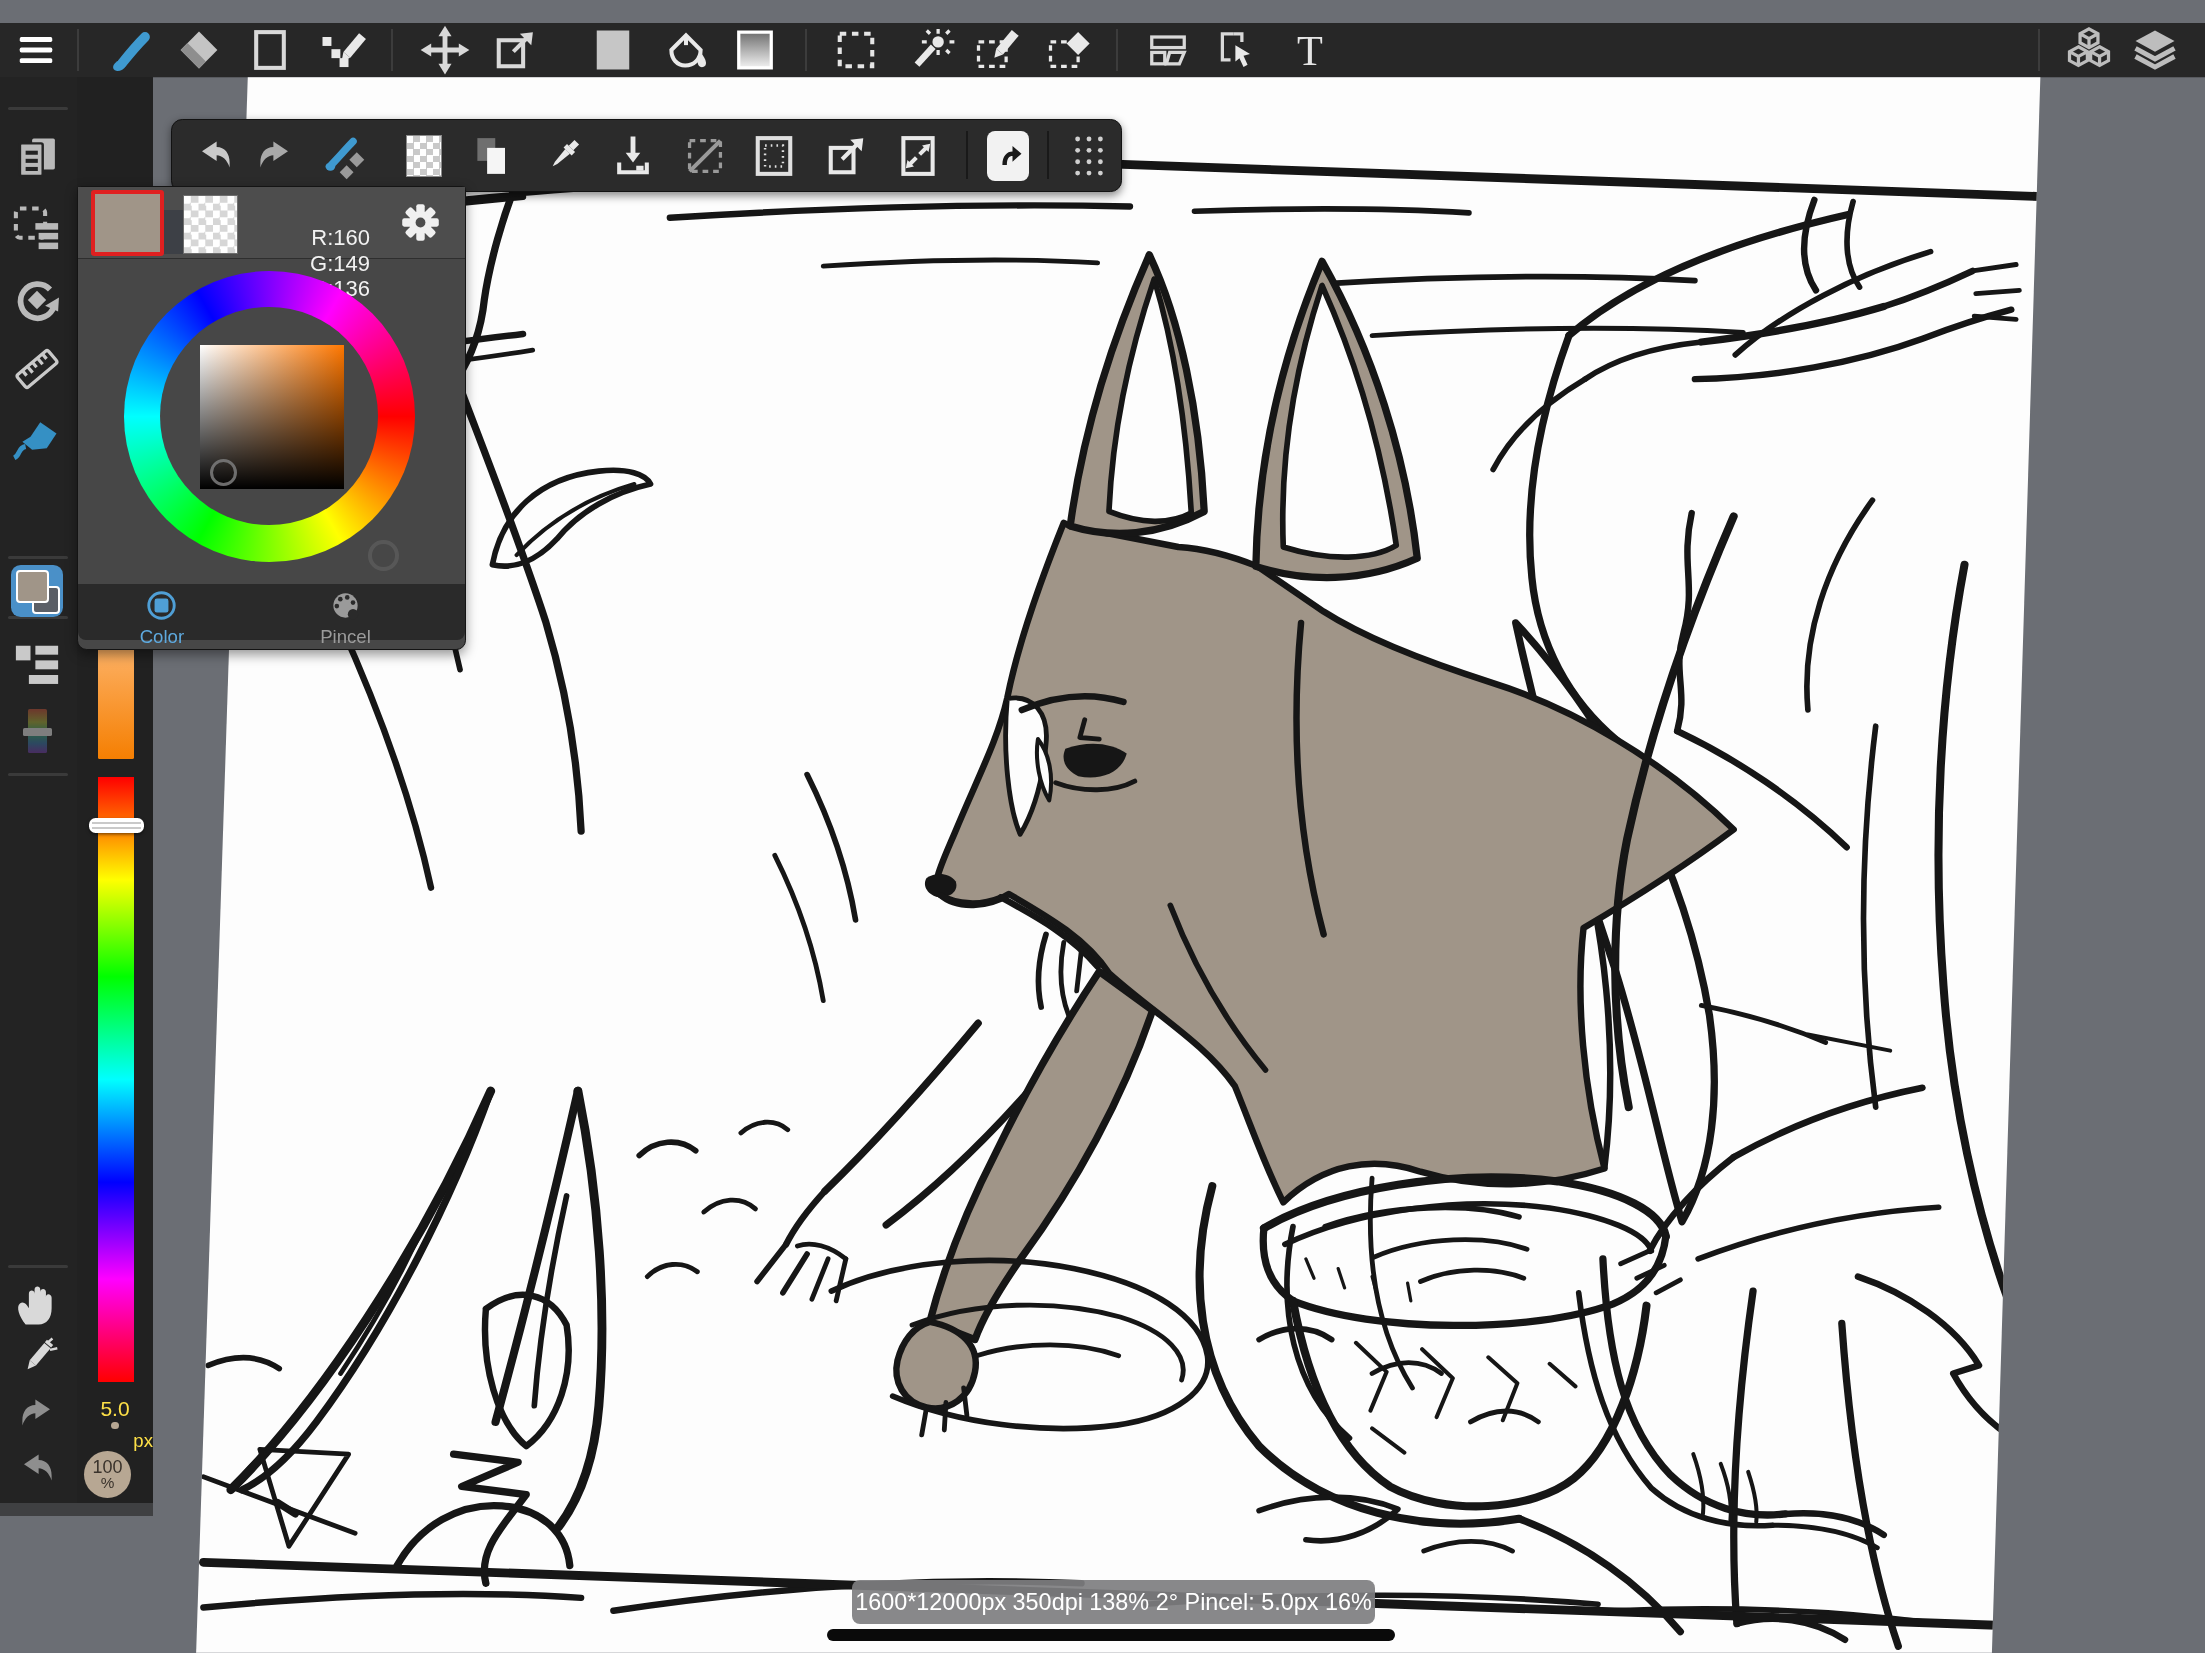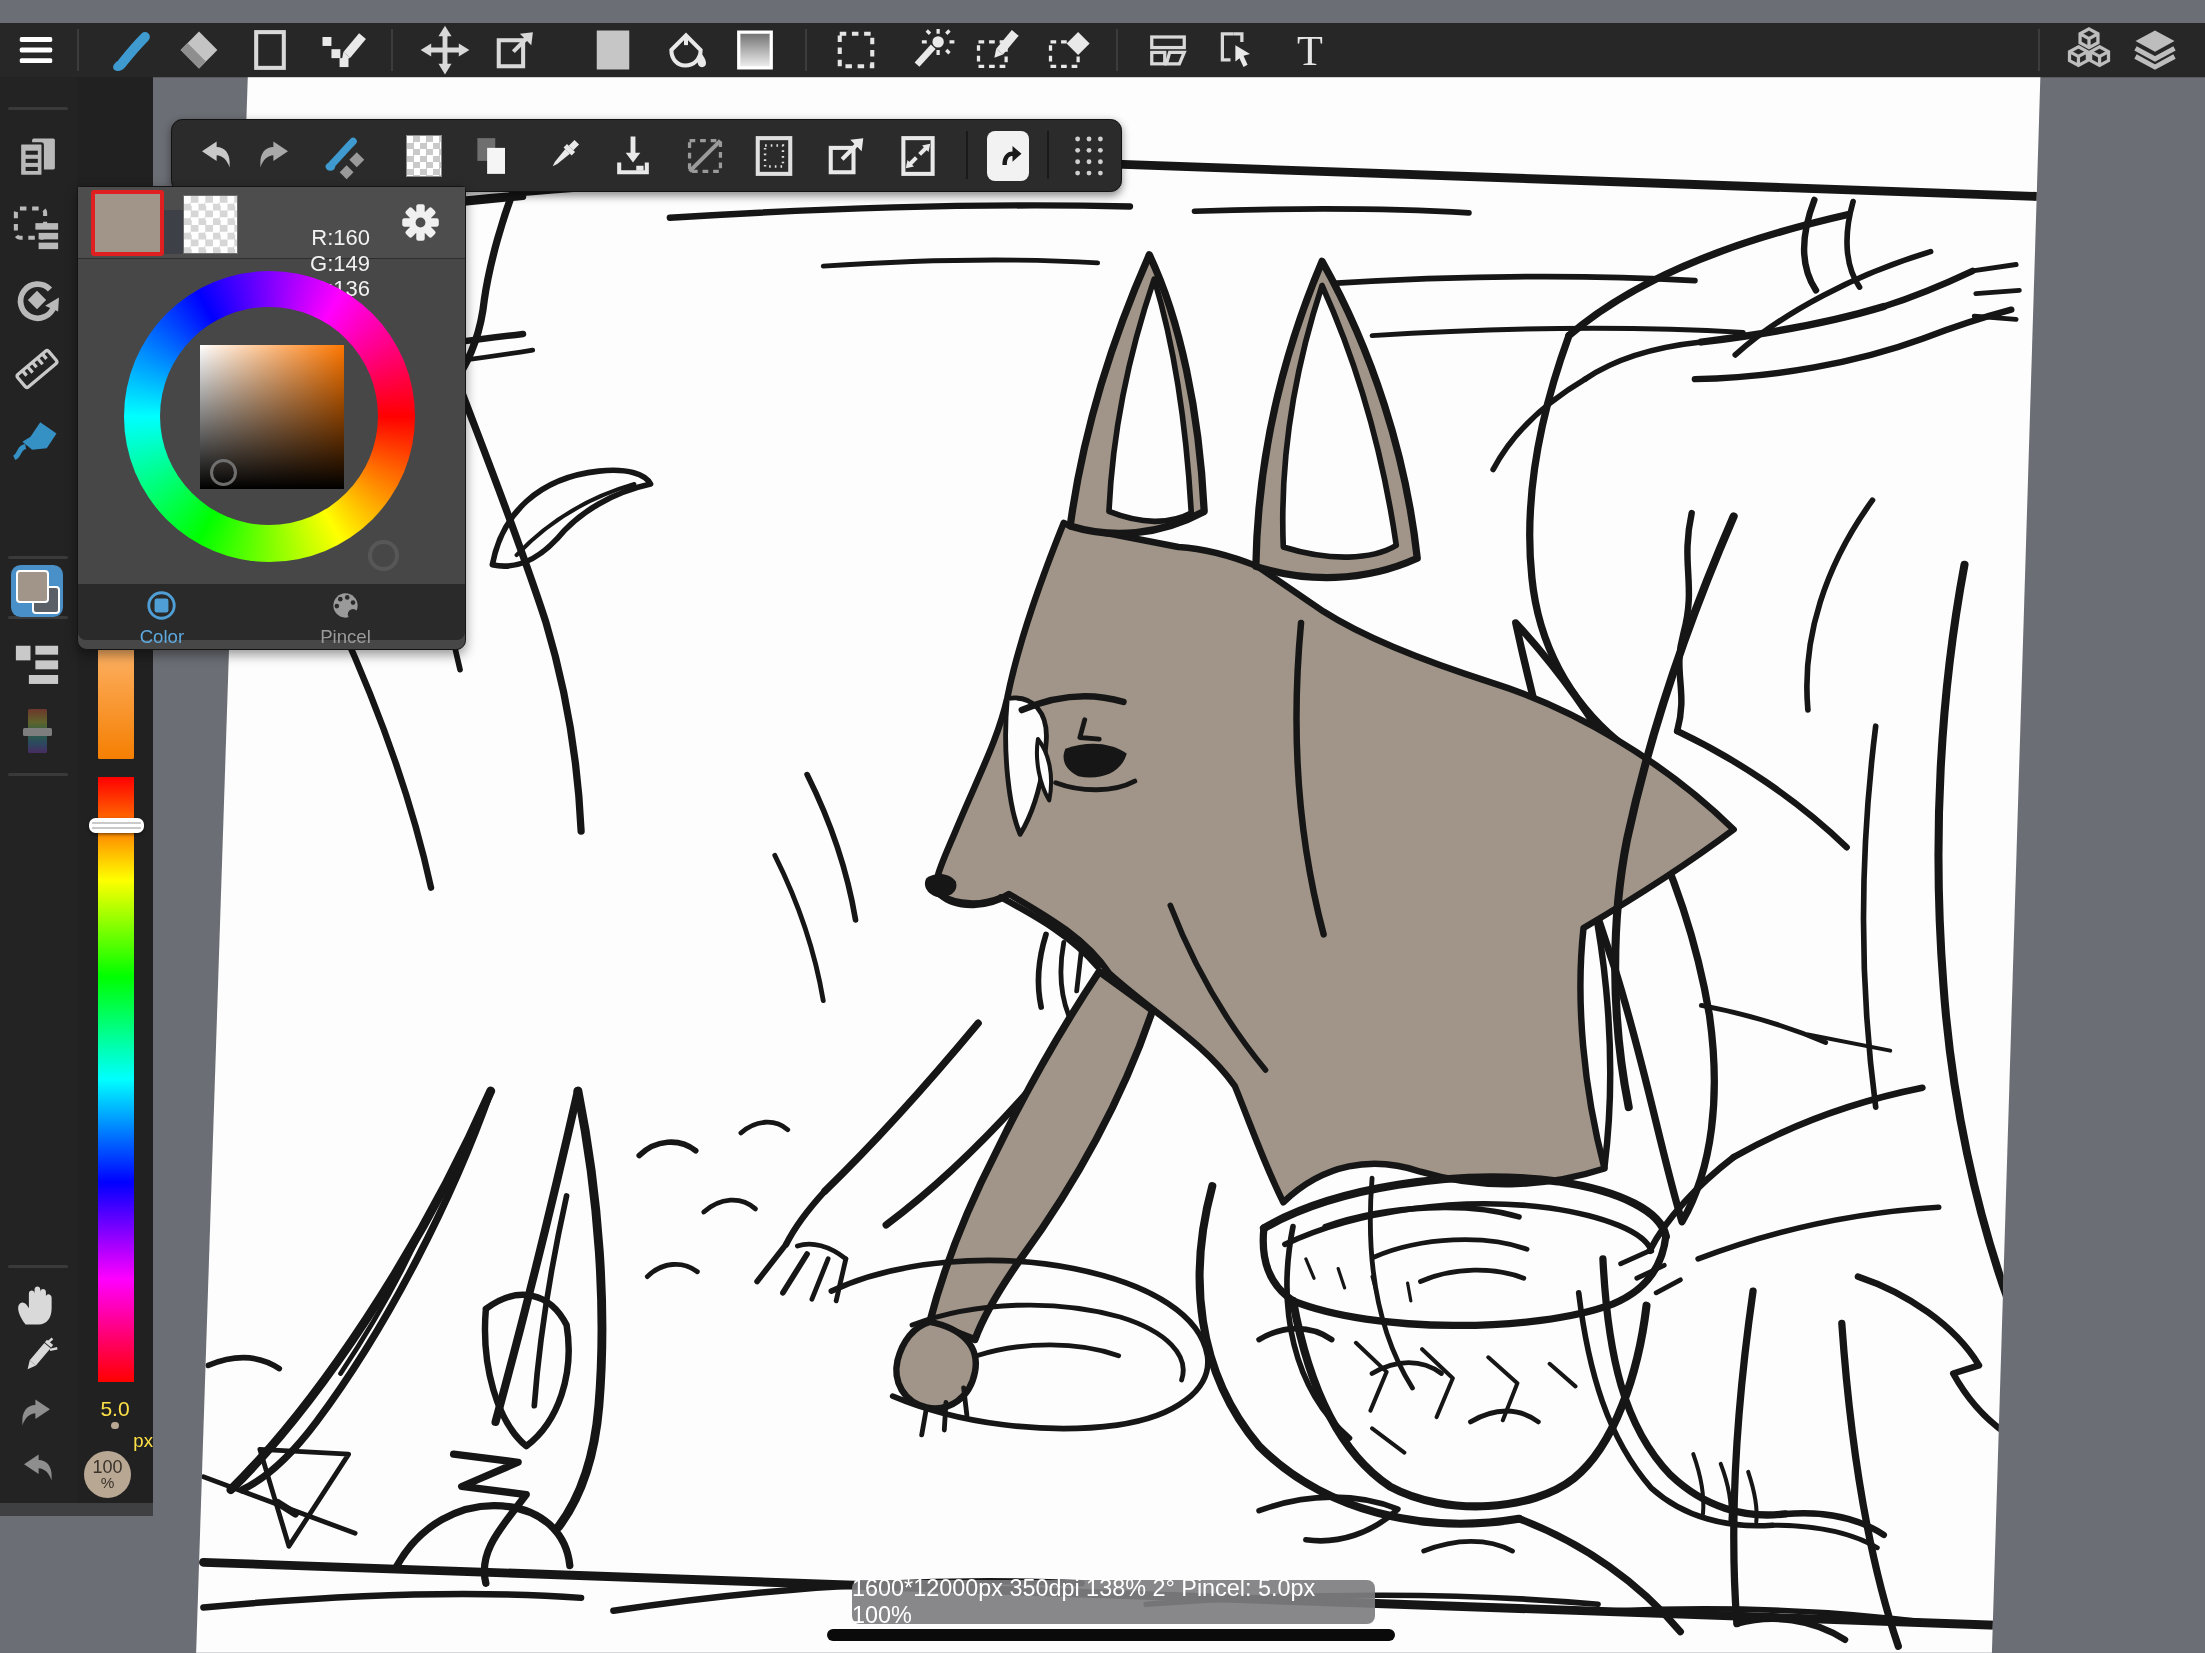--- a/index.html
+++ b/index.html
@@ -757,18 +757,18 @@
                 <circle cx="13" cy="-5" r="4"></circle>
                 <circle cx="-15" cy="1" r="4"></circle>
               </g>
             </svg></span>
         <span class="lbl">Pincel</span>
       </div>
     </div>
   </div>
 
   <div class="statuspill">
-    <span>1600*12000px 350dpi 138% 2° Pincel: 5.0px 100%</span>
+    <span>1600*12000px 350dpi 138% 2° Pincel: 5.0px 16%</span>
   </div>
   <div class="homebar"></div>
 
 </div>
 
 
 </body></html>

